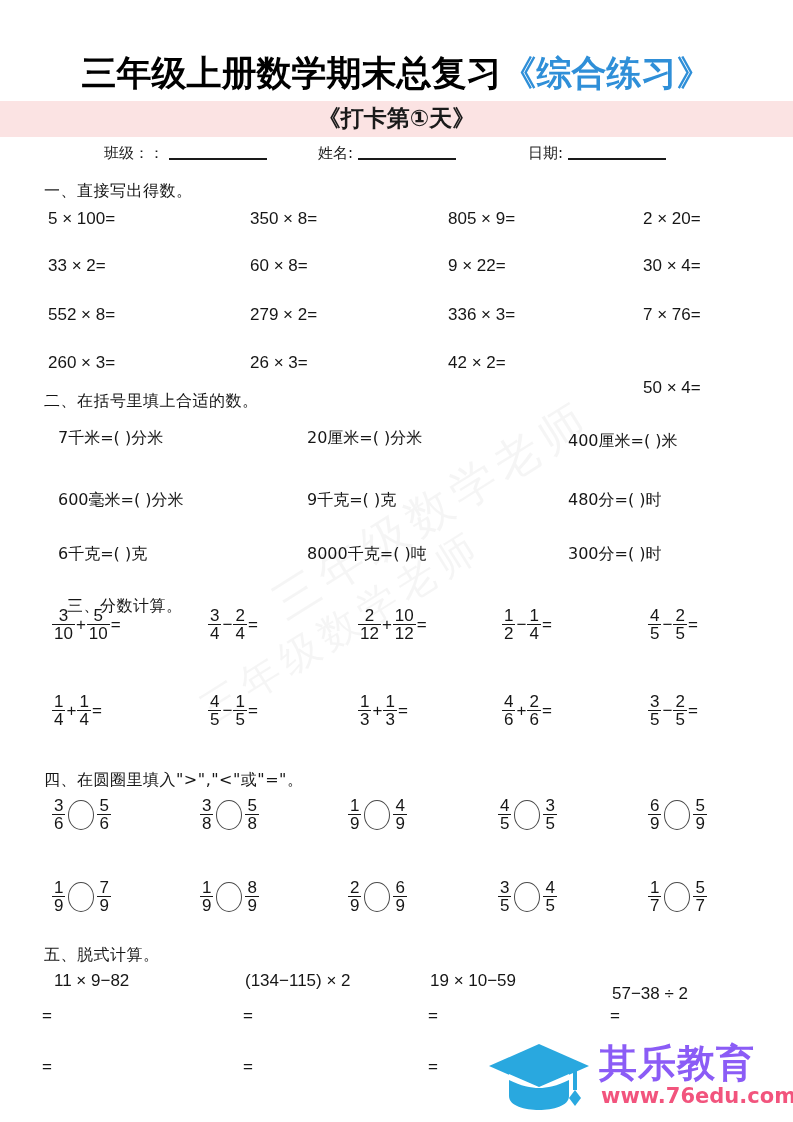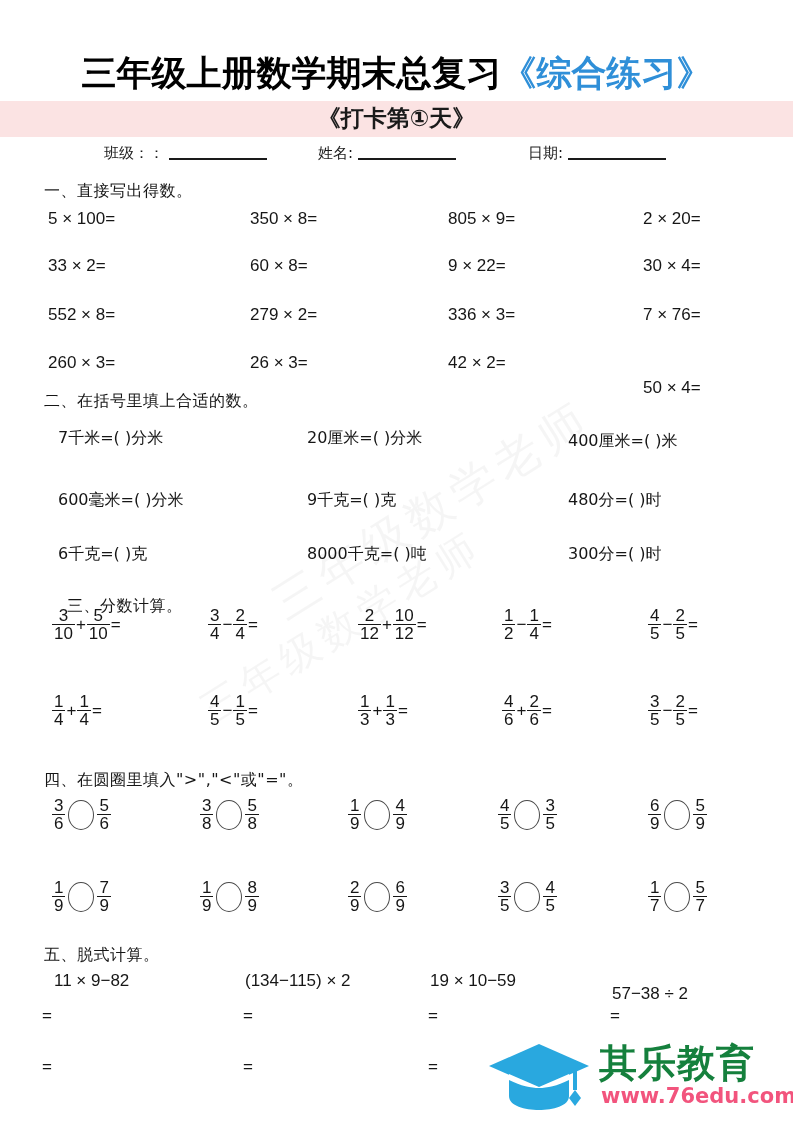--- a/index.html
+++ b/index.html
@@ -187,21 +187,21 @@
     top: 4px;
     width: 104px;
     height: 72px;
   }
   .logo-text {
     position: absolute;
     left: 112px;
     top: 2px;
     font-size: 38px;
     font-weight: bold;
-    color: #15803d;
+    color: #8b5cf6;
     letter-spacing: 1px;
     font-family: "DejaVu Sans", sans-serif;
     white-space: nowrap;
   }
   .logo-url {
     position: absolute;
     left: 114px;
     top: 48px;
     font-size: 21px;
     font-weight: bold;

